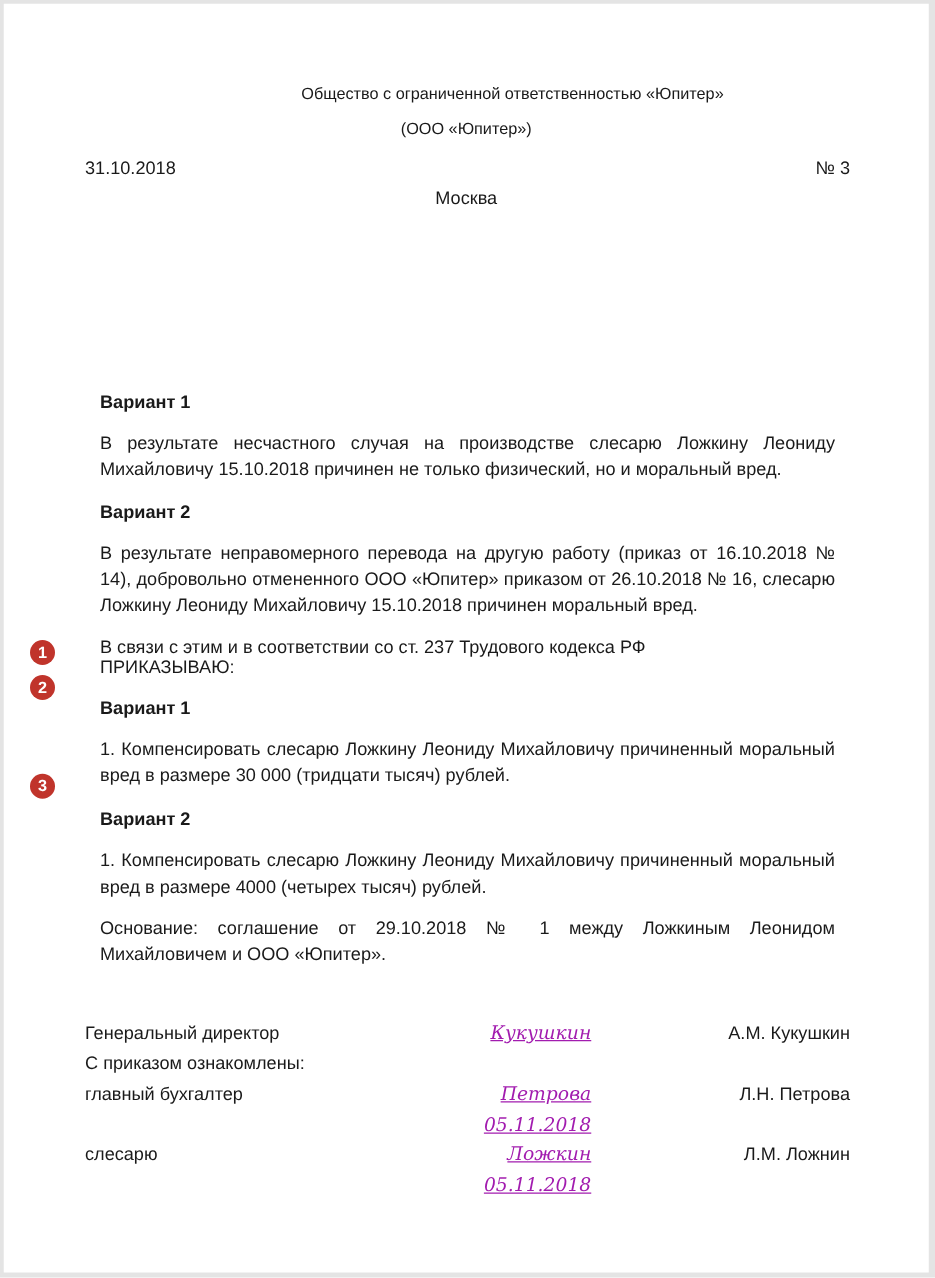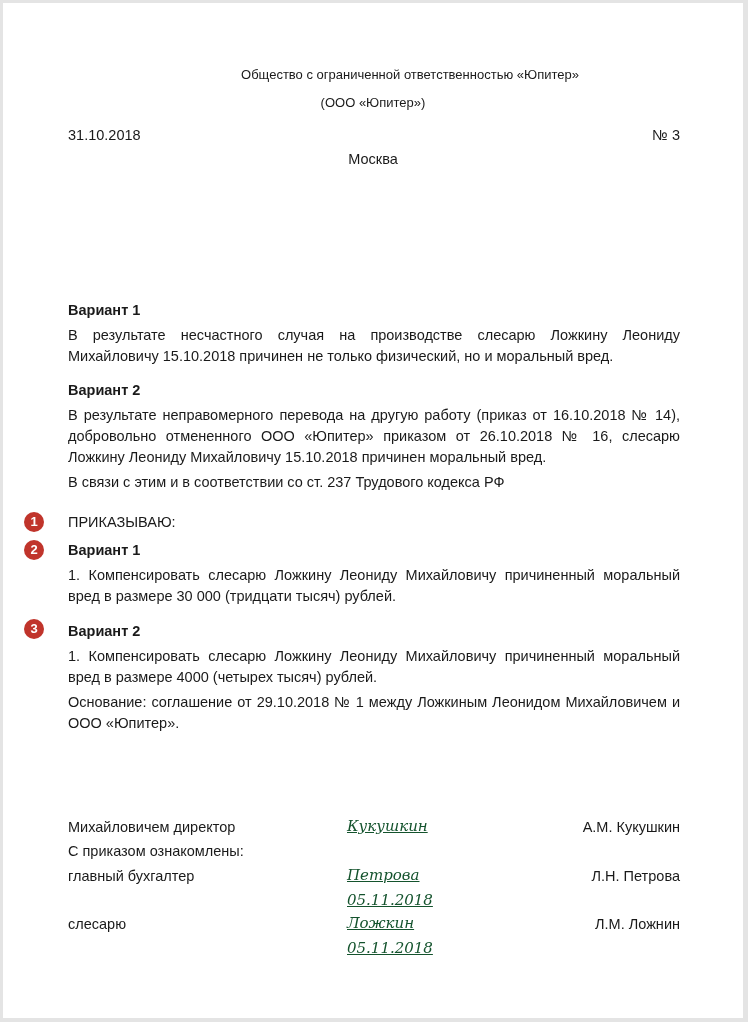--- a/index.html
+++ b/index.html
@@ -12,30 +12,30 @@
     position: absolute; left: 3px; top: 3px; width: 740px; height: 1015px;
     background: #ffffff;
   }
   .abs { position: absolute; }
   .center { left: 0; width: 740px; text-align: center; }
   .small { font-size: 13px; }
   .body { font-size: 14.5px; }
   .bold { font-weight: bold; }
   .title { font-size: 16px; font-weight: bold; line-height: 27px; }
   .para { left: 65px; width: 612px; text-align: justify; line-height: 21px; font-size: 14.5px; }
-  .para p { margin: 0; text-align: justify; text-align-last: left; }
+  .para p { margin: 12px; text-align: justify; text-align-last: left; }
   .badge {
     position: absolute; width: 20px; height: 20px; border-radius: 50%;
     background: #c0342b; color: #fff; font-weight: bold; font-size: 13px;
     text-align: center; line-height: 20px;
   }
   .sig {
-    position: absolute; left: 344px; width: 140px; text-align: left;
+    position: absolute; left: 330px; width: 140px; text-align: right;
     font-family: "DejaVu Serif", serif; font-style: italic; font-size: 15px;
-    text-decoration: underline; color: #14532d;
+    text-decoration: underline; color: #a21caf;
   }
   .right { position: absolute; right: 63px; text-align: right; font-size: 14.5px; }
 </style>
 </head>
 <body>
 
 <div class="page">
 
   <div class="abs center small" style="top:64px;padding-left:37px;">Общество с ограниченной ответственностью «Юпитер»</div>
   <div class="abs center small" style="top:92px;">(ООО «Юпитер»)</div>
@@ -59,21 +59,21 @@
 
   <div class="abs para" style="top:509px;">
     <p>ПРИКАЗЫВАЮ:</p>
     <p class="bold" style="margin-top:7px; margin-bottom:4px;">Вариант 1</p>
     <p>1. Компенсировать слесарю Ложкину Леониду Михайловичу причиненный моральный вред в размере 30 000 (тридцати тысяч) рублей.</p>
     <p class="bold" style="margin-top:14px; margin-bottom:4px;">Вариант 2</p>
     <p>1. Компенсировать слесарю Ложкину Леониду Михайловичу причиненный моральный вред в размере 4000 (четырех тысяч) рублей.</p>
     <p style="margin-top:4px;">Основание: соглашение от 29.10.2018 № 1 между Ложкиным Леонидом Михайловичем и ООО «Юпитер».</p>
   </div>
 
-  <div class="abs body" style="left:65px; top:816px;">Михайловичем директор</div>
+  <div class="abs body" style="left:65px; top:816px;">Генеральный директор</div>
   <div class="sig" style="top:814px;">Кукушкин</div>
   <div class="right" style="top:816px;">А.М. Кукушкин</div>
 
   <div class="abs body" style="left:65px; top:840px;">С приказом ознакомлены:</div>
 
   <div class="abs body" style="left:65px; top:865px;">главный бухгалтер</div>
   <div class="sig" style="top:863px;">Петрова</div>
   <div class="right" style="top:865px;">Л.Н. Петрова</div>
   <div class="sig" style="top:888px;">05.11.2018</div>
 

